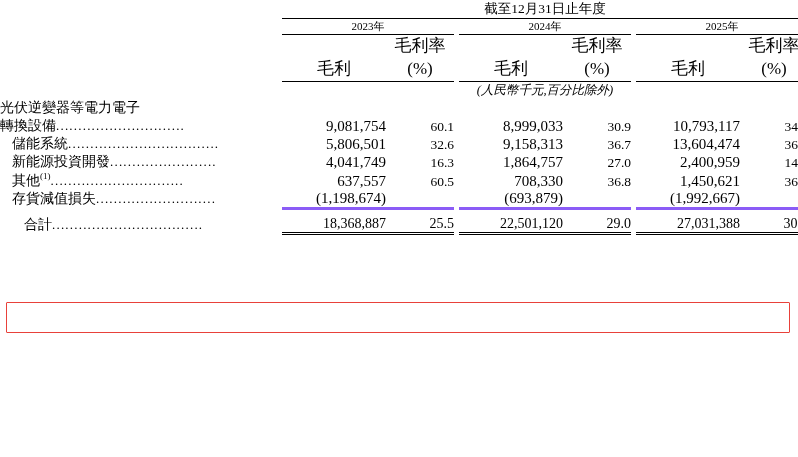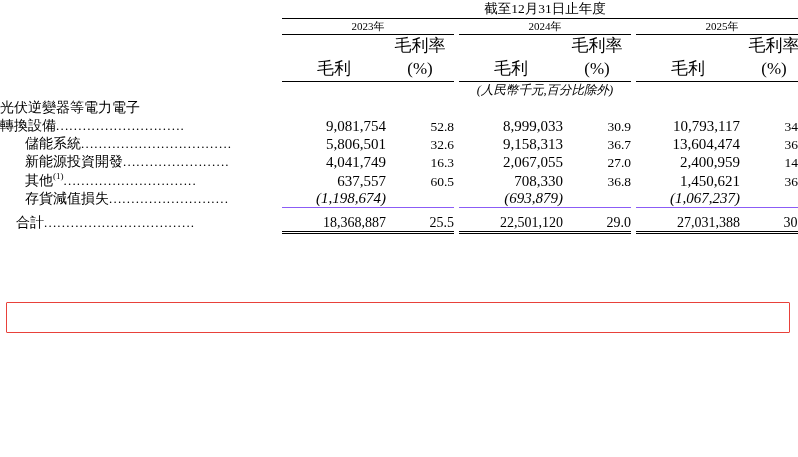--- a/index.html
+++ b/index.html
@@ -72,32 +72,32 @@
     text-align: left;
   }
   .item-label {
     font-size: 14px;
     padding: 6px 0 5px 18px;
     text-align: left;
     white-space: nowrap;
     overflow: hidden;
   }
   .item-label.no-indent {
-    padding-left: 25px;
+    padding-left: 12px;
   }
   .leader {
     letter-spacing: 1.2px;
     font-size: 13px;
   }
   .total-row td {
     font-weight: bold;
     font-size: 14px;
   }
-  .total-row .item-label { padding-left: 16px; }
-  .bottom-rule { border-bottom: 1px solid #8b5cf6; font-style: italic; }
+  .total-row .item-label { padding-left: 24px; }
+  .bottom-rule { border-bottom: 3px solid #8b5cf6; }
   .double-bottom {
     border-bottom: 3px double #000;
   }
   sup { font-size: 9px; vertical-align: super; }
 
   
   .highlight-box {
     position: absolute;
     left: 6px;
     top: 302px;
@@ -185,21 +185,21 @@
 
     <tr>
       <td colspan="9" class="section-title">光伏逆變器等電力電子</td>
     </tr>
 
     <tr>
       <td class="item-label">
         <span>轉換設備</span><span class="leader">.............................</span>
       </td>
       <td class="num">9,081,754</td>
-      <td class="pct">52.8</td>
+      <td class="pct">60.1</td>
       <td></td>
       <td class="num">8,999,033</td>
       <td class="pct">30.9</td>
       <td></td>
       <td class="num">10,793,117</td>
       <td class="pct">34.7</td>
     </tr>
 
     <tr>
       <td class="item-label no-indent">
@@ -215,21 +215,21 @@
       <td class="pct">36.5</td>
     </tr>
 
     <tr>
       <td class="item-label no-indent">
         <span>新能源投資開發</span><span class="leader">........................</span>
       </td>
       <td class="num">4,041,749</td>
       <td class="pct">16.3</td>
       <td></td>
-      <td class="num">2,067,055</td>
+      <td class="num">1,864,757</td>
       <td class="pct">27.0</td>
       <td></td>
       <td class="num">2,400,959</td>
       <td class="pct">14.5</td>
     </tr>
 
     <tr>
       <td class="item-label no-indent">
         <span>其他</span><sup>(1)</sup><span class="leader">..............................</span>
       </td>
@@ -246,21 +246,21 @@
     <tr>
       <td class="item-label no-indent">
         <span>存貨減值損失</span><span class="leader">...........................</span>
       </td>
       <td class="num bottom-rule">(1,198,674)</td>
       <td class="pct bottom-rule"></td>
       <td></td>
       <td class="num bottom-rule">(693,879)</td>
       <td class="pct bottom-rule"></td>
       <td></td>
-      <td class="num bottom-rule">(1,067,237)</td>
+      <td class="num bottom-rule">(1,992,667)</td>
       <td class="pct bottom-rule"></td>
     </tr>
 
     <tr class="spacer-row">
       <td colspan="9"></td>
     </tr>
 
     <tr class="total-row">
       <td class="item-label">
         <span>合計</span><span class="leader" style="font-weight:normal;">..................................</span>

